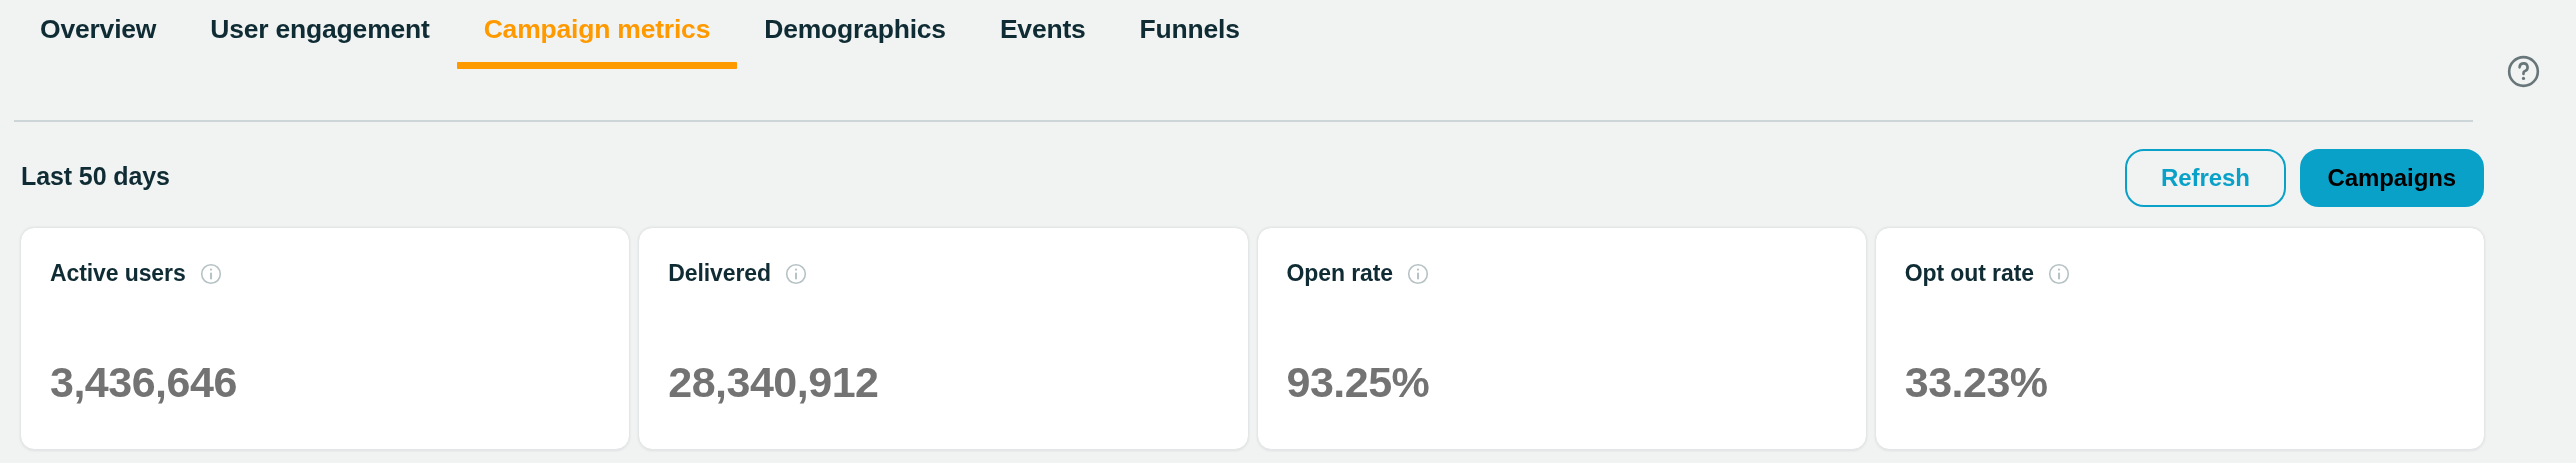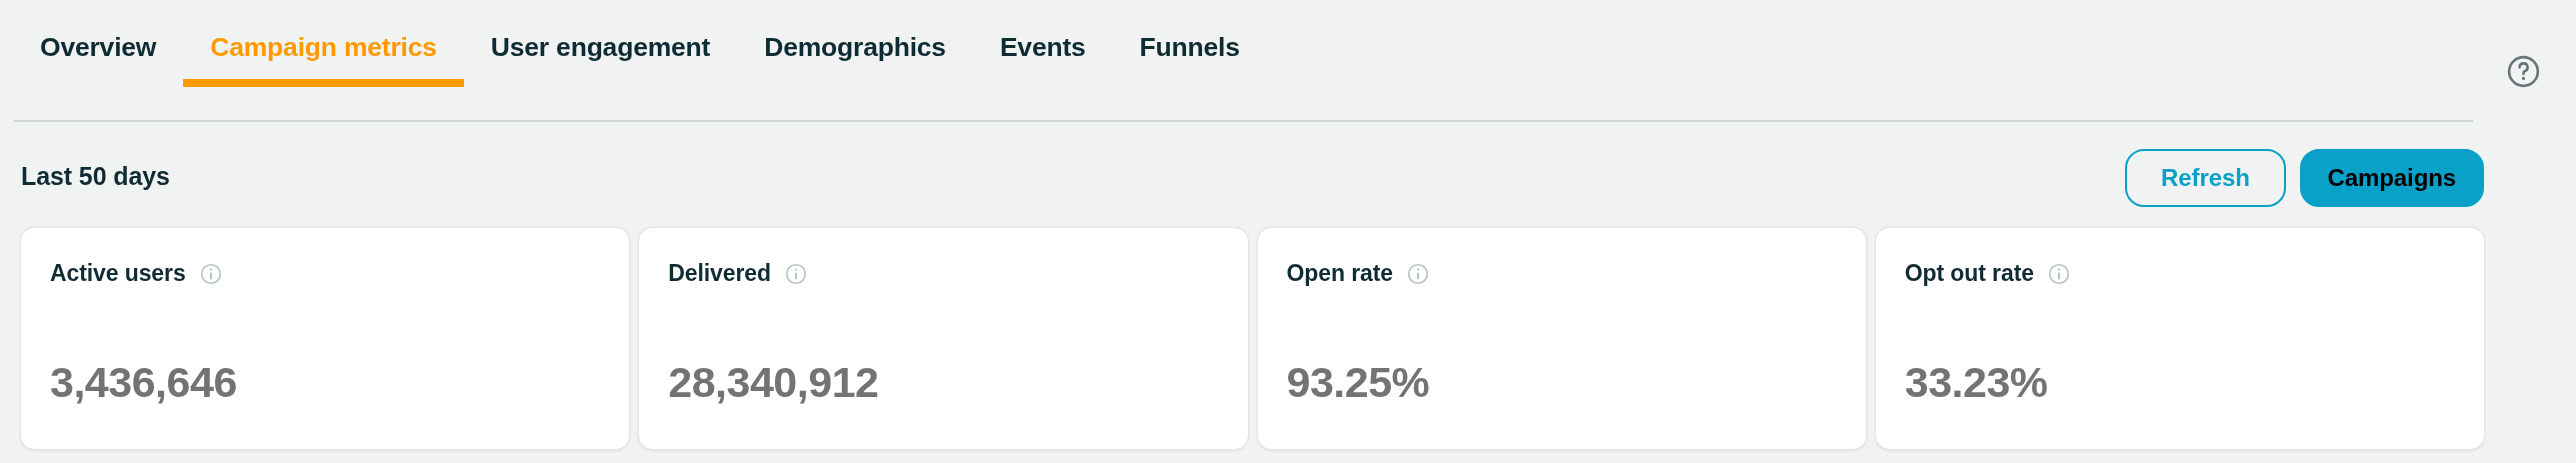--- a/index.html
+++ b/index.html
@@ -10,22 +10,22 @@
     overflow:hidden;
   }
   .page { position:relative; width:2576px; height:464px; }
 
   
   .tabbar {
     position:absolute; left:0; top:0;
     width:2576px; height:123px;
   }
   .tabs {
-    position:absolute; left:40px; top:8px;
-    display:flex; align-items:center; height:102px;
+    position:absolute; left:40px; top:16px;
+    display:flex; align-items:flex-start; height:102px;
   }
   .tab {
     position:relative;
     padding:0 27px 24px 27px;
     font-size:26.5px; font-weight:700;
     color:#0f2b33;
     letter-spacing:-0.2px;
     line-height:1;
     cursor:pointer;
     white-space:nowrap;
@@ -117,25 +117,25 @@
 </head>
 <body>
 
 <div class="page">
 
   <div class="tabbar">
     <div class="tabs">
       <div class="tab">
         <span>Overview</span>
       </div>
+      <div class="tab">
+        <span>User engagement</span>
+      </div>
       <div class="tab active">
         <span>Campaign metrics</span>
-      </div>
-      <div class="tab">
-        <span>User engagement</span>
       </div>
       <div class="tab">
         <span>Demographics</span>
       </div>
       <div class="tab">
         <span>Events</span>
       </div>
       <div class="tab">
         <span>Funnels</span>
       </div>

